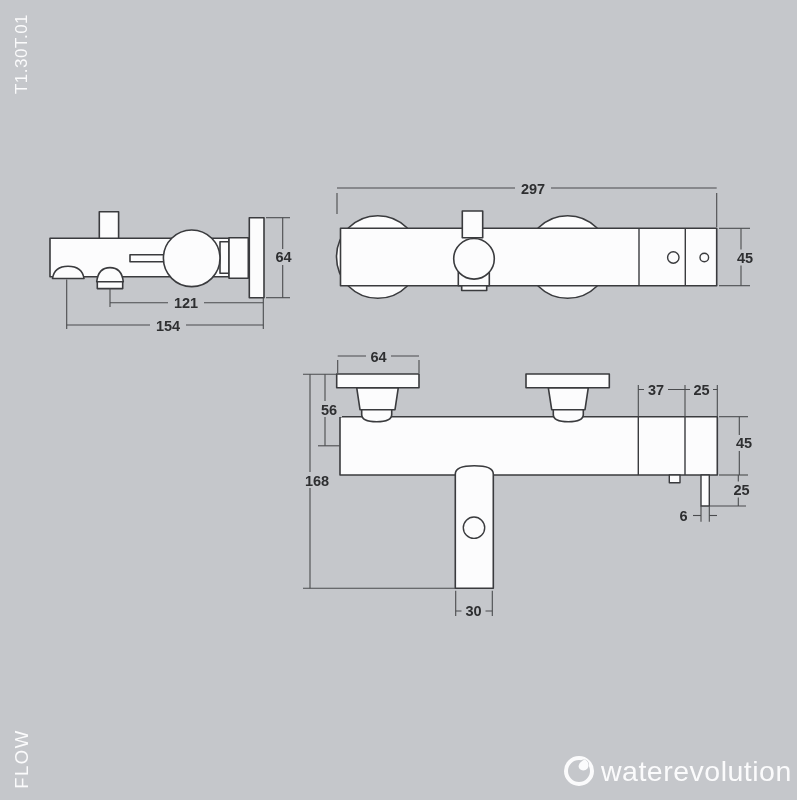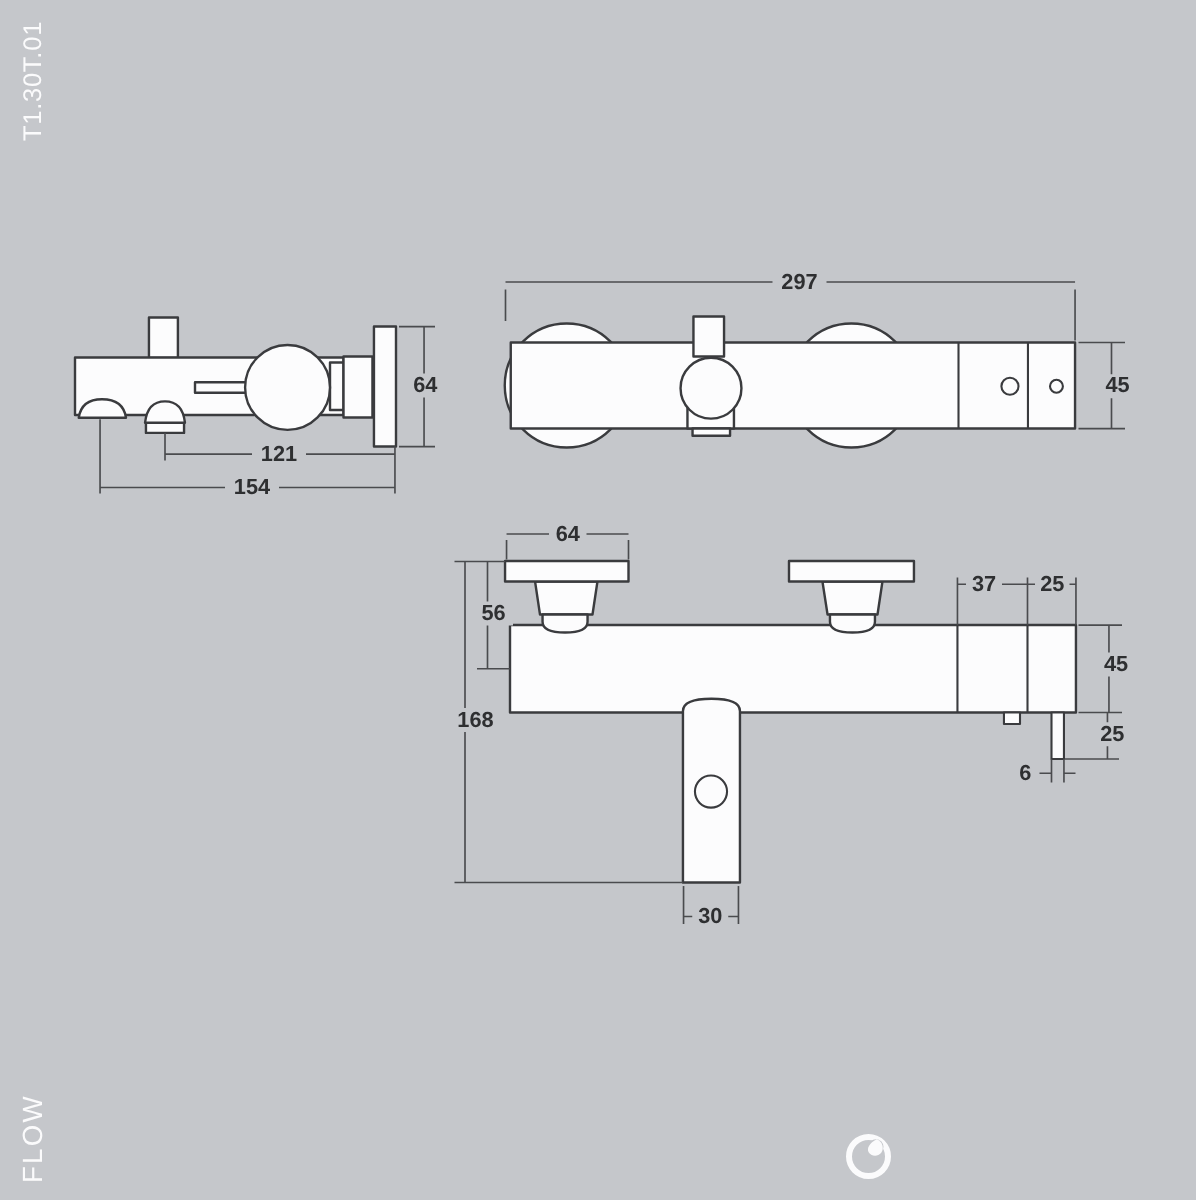--- a/index.html
+++ b/index.html
@@ -215,13 +215,14 @@
 
 <div id="model-code" class="corner-label">T1.30T.01</div>
 <div id="flow-label" class="corner-label">FLOW</div>
 
 <div id="brand">
   <svg width="38" height="40" viewBox="0 0 38 40">
     <circle cx="19" cy="20" r="13" fill="none" stroke="#fbfbfc" stroke-width="4"></circle>
     <circle cx="24" cy="13.5" r="5" fill="#c5c7cb" stroke="none"></circle>
     <path d="M24.5,8.5 C28.5,10 29.5,14.5 27.5,17.5 C25,20.5 20.5,19.8 19,17 C17.8,14.5 19.5,11 24.5,8.5 Z" fill="#fbfbfc"></path>
   </svg>
+  <span id="brand-text">waterevolution</span>
 </div>
 
 </body></html>

